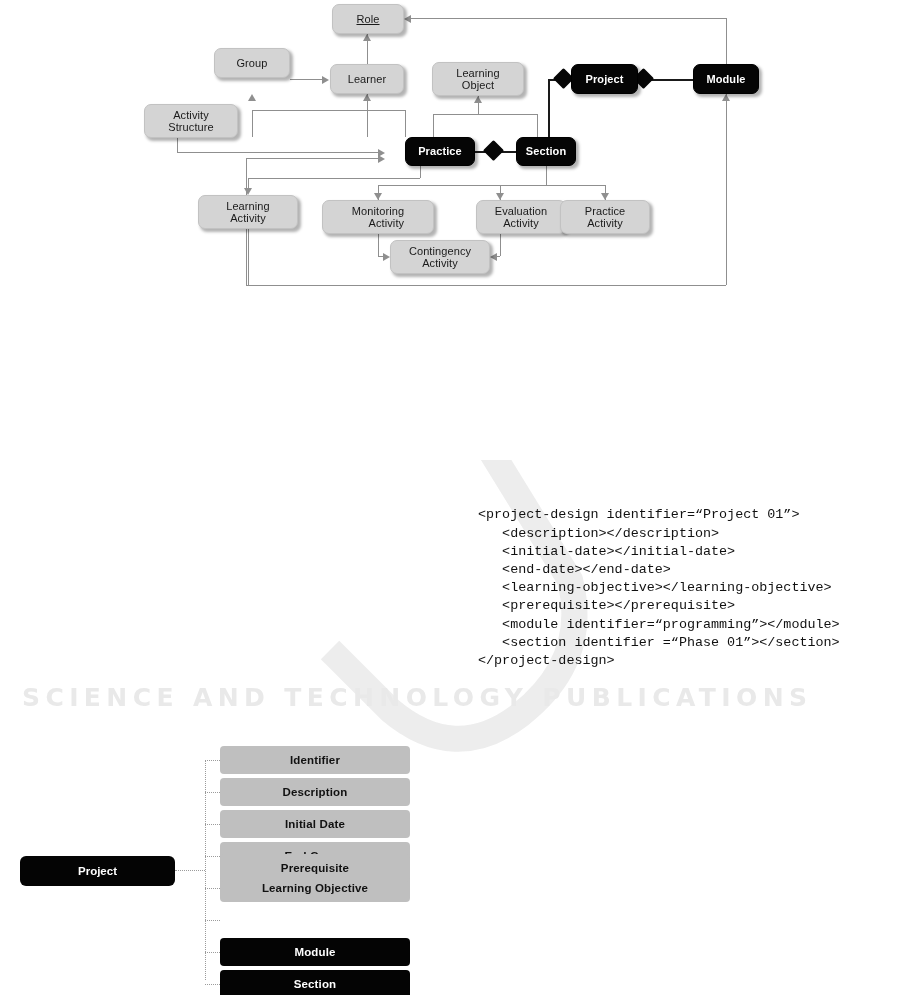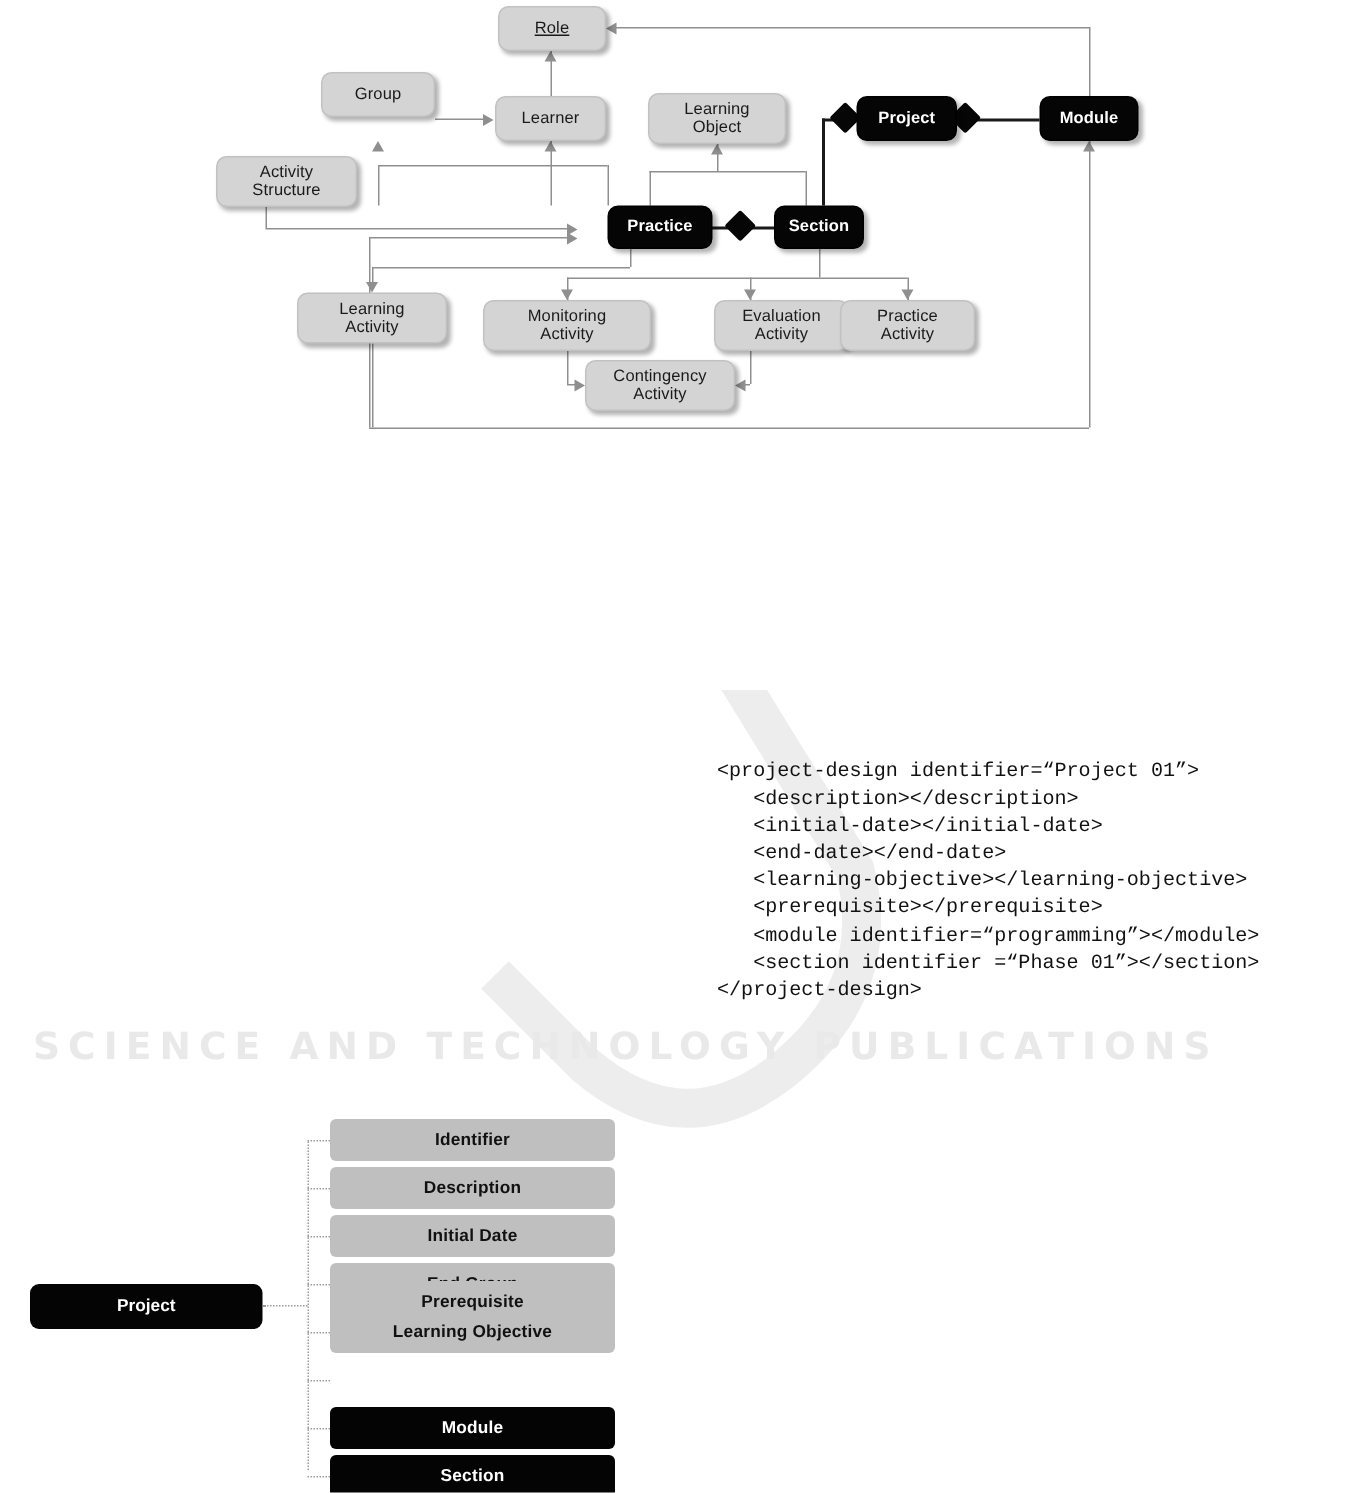--- a/index.html
+++ b/index.html
@@ -295,21 +295,21 @@
         <span style="white-space: pre-line;">Practice</span>
       </div>
       <div class="node black" style="left: 516px; top: 137px; width: 60px; height: 29px;">
         <span style="white-space: pre-line;">Section</span>
       </div>
       <div class="node grey" style="left: 198px; top: 195px; width: 100px; height: 34px;">
         <span style="white-space: pre-line;">Learning
 Activity</span>
       </div>
       <div class="node grey" style="left: 322px; top: 200px; width: 112px; height: 34px;">
-        <span style="white-space: pre-line;">Monitoring
+        <span style="white-space: pre-line; text-align: right;">Monitoring
 Activity</span>
       </div>
       <div class="node grey" style="left: 456px; top: 200px; width: 90px; height: 34px; margin-left: 20px;">
         <span style="white-space: pre-line;">Evaluation
 Activity</span>
       </div>
       <div class="node grey" style="left: 560px; top: 200px; width: 90px; height: 34px;">
         <span style="white-space: pre-line;">Practice
 Activity</span>
       </div>

